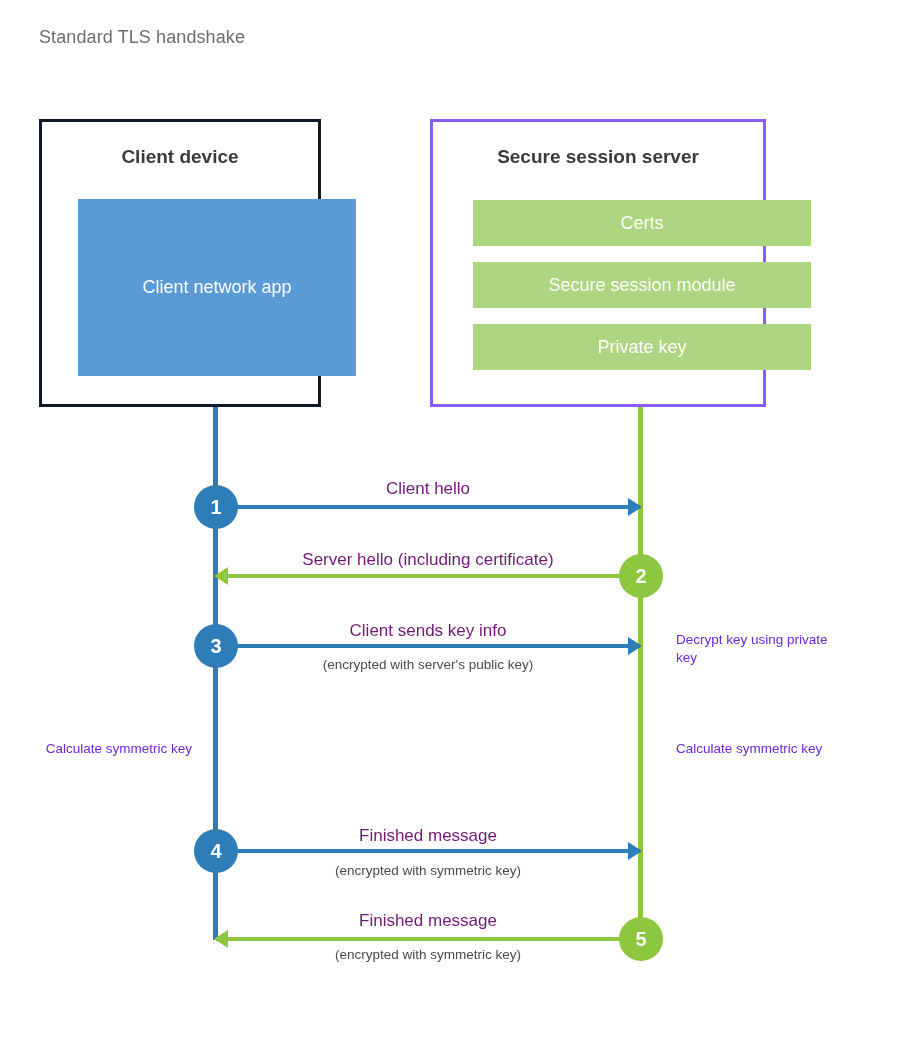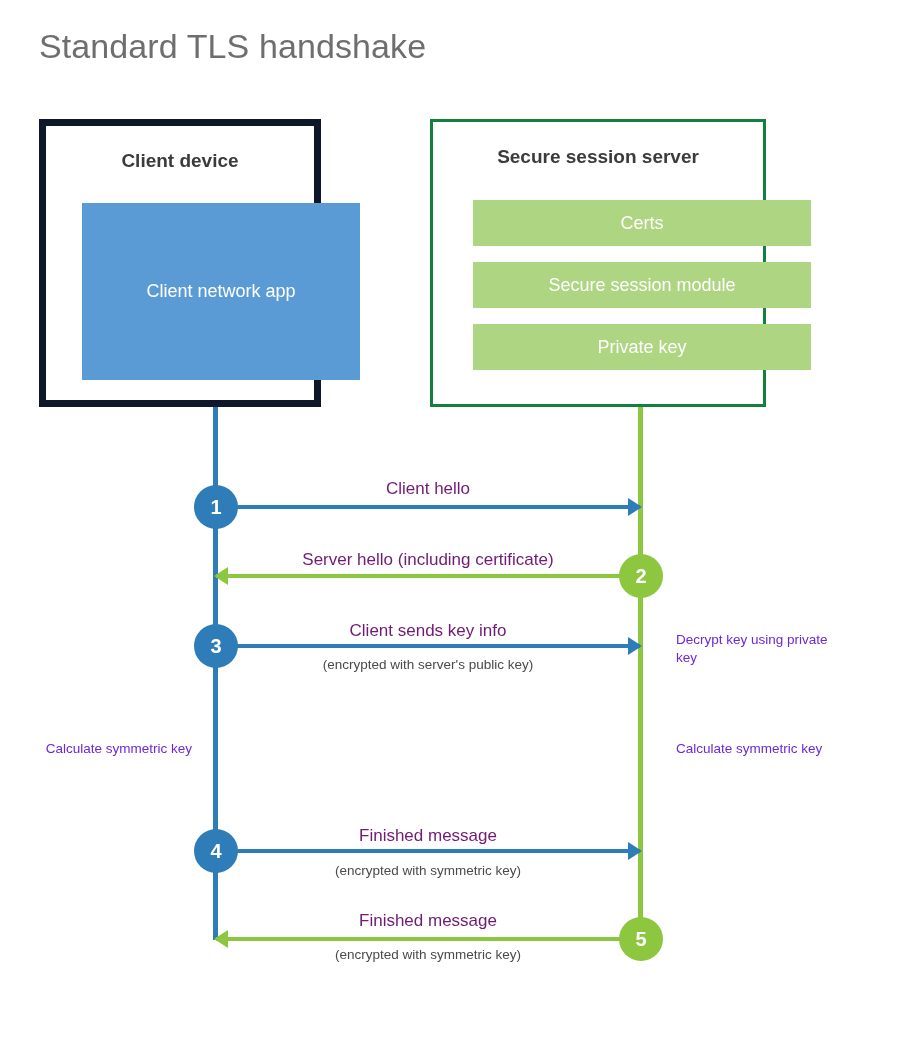--- a/index.html
+++ b/index.html
@@ -14,46 +14,46 @@
     font-family: "Liberation Sans", sans-serif;
     overflow: hidden;
     color: #404040;
   }
 
   
   #page-title {
     position: absolute;
     left: 39px;
     top: 27px;
-    font-size: 34px;
+    font-size: 18px;
     font-weight: 400;
     color: #6e6e6e;
     letter-spacing: 0.1px;
     white-space: nowrap;
   }
 
   
   .party-box {
     position: absolute;
     background: #ffffff;
     box-sizing: border-box;
   }
   #client-box {
     left: 39px;
     top: 119px;
     width: 282px;
     height: 288px;
-    border: 7px solid #0f172a;
+    border: 3px solid #0f172a;
   }
   #server-box {
     left: 430px;
     top: 119px;
     width: 336px;
     height: 288px;
-    border: 3px solid #15803d;
+    border: 3px solid #8b5cf6;
   }
   .party-title {
     position: absolute;
     left: 0;
     right: 0;
     top: 24px;
     text-align: center;
     font-size: 19px;
     font-weight: bold;
     color: #3b3b3b;

